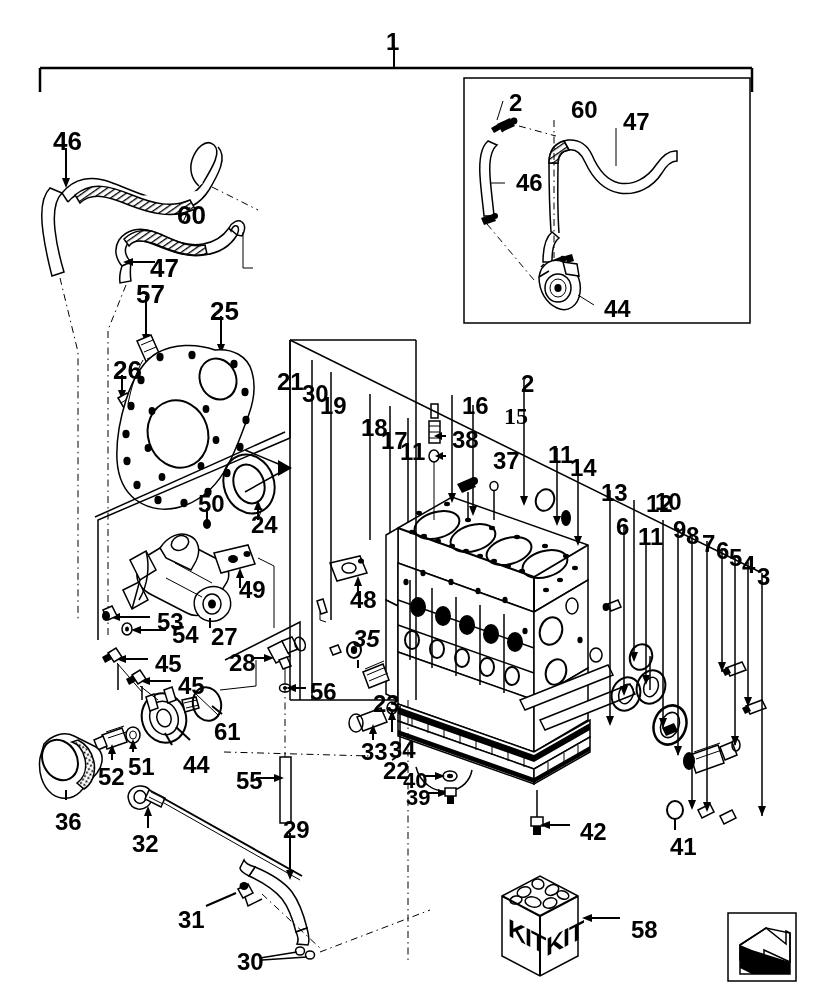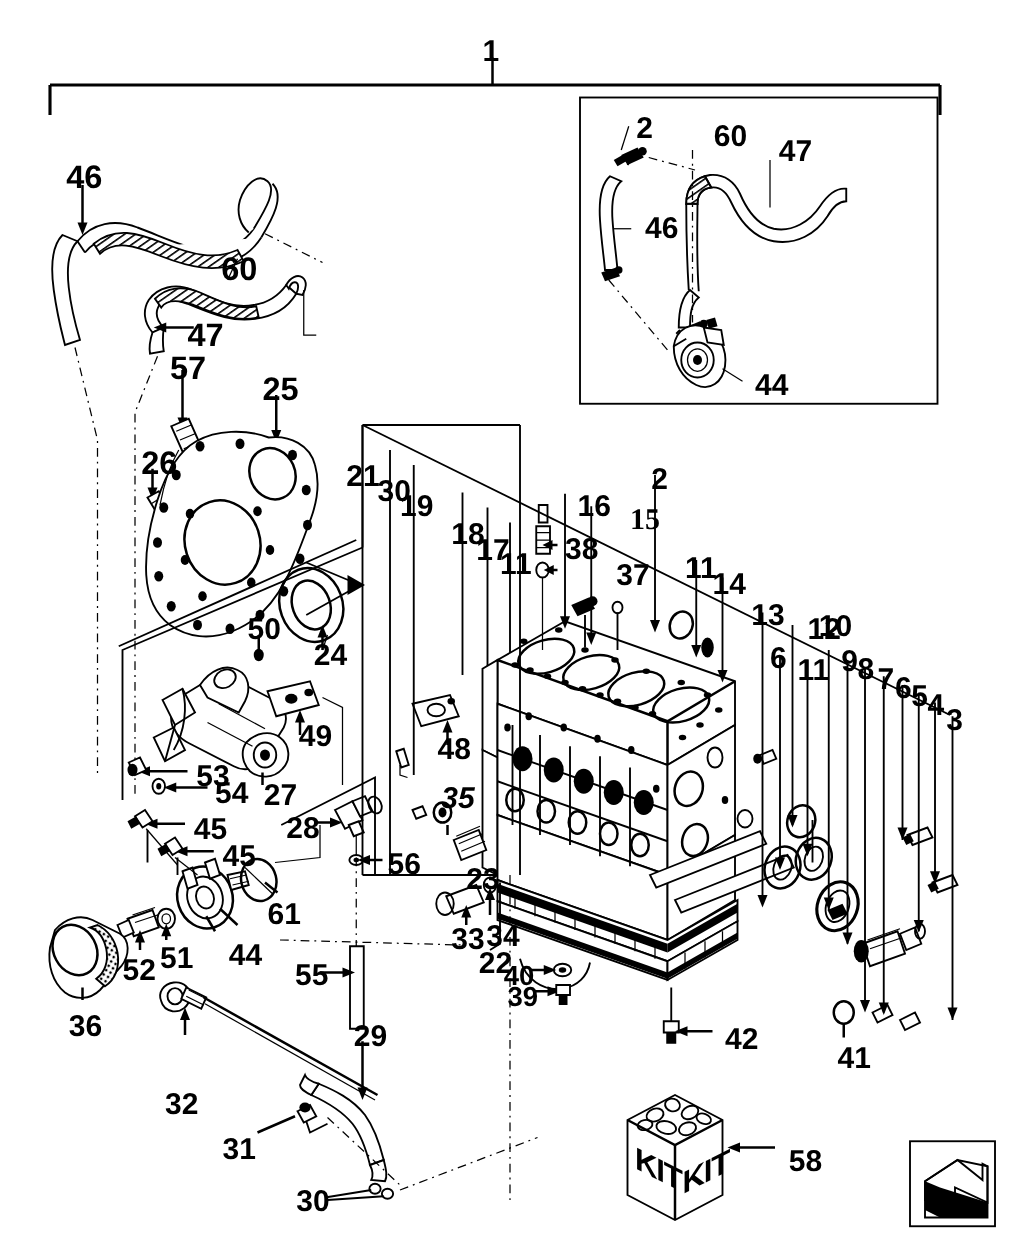--- a/index.html
+++ b/index.html
@@ -692,21 +692,21 @@
       <div class="cn s24" style="left: 211px; top: 625px;">27</div>
       <div class="cn s24" style="left: 157px; top: 610px;">53</div>
       <div class="cn s24" style="left: 172px; top: 623px;">54</div>
       <div class="cn s24" style="left: 155px; top: 652px;">45</div>
       <div class="cn s24" style="left: 178px; top: 674px;">45</div>
       <div class="cn s24" style="left: 214px; top: 720px;">61</div>
       <div class="cn s24" style="left: 183px; top: 753px;">44</div>
       <div class="cn s24" style="left: 128px; top: 755px;">51</div>
       <div class="cn s24" style="left: 98px; top: 765px;">52</div>
       <div class="cn s24" style="left: 55px; top: 810px;">36</div>
-      <div class="cn s24" style="left: 132px; top: 872px; text-align: center;">32</div>
+      <div class="cn s24" style="left: 132px; top: 832px; text-align: center;">32</div>
       <div class="cn s24" style="left: 178px; top: 908px;">31</div>
       <div class="cn s24" style="left: 237px; top: 950px;">30</div>
       <div class="cn s24" style="left: 283px; top: 818px;">29</div>
       <div class="cn s24" style="left: 236px; top: 769px;">55</div>
       <div class="cn s24" style="left: 310px; top: 680px; text-align: center;">56</div>
       <div class="cn s24" style="left: 229px; top: 651px;">28</div>
       <div class="cn s24" style="left: 353px; top: 627px; font-style: italic;">35</div>
       <div class="cn s24" style="left: 350px; top: 588px;">48</div>
       <div class="cn s24" style="left: 373px; top: 692px;">23</div>
       <div class="cn s24" style="left: 361px; top: 740px;">33</div>

